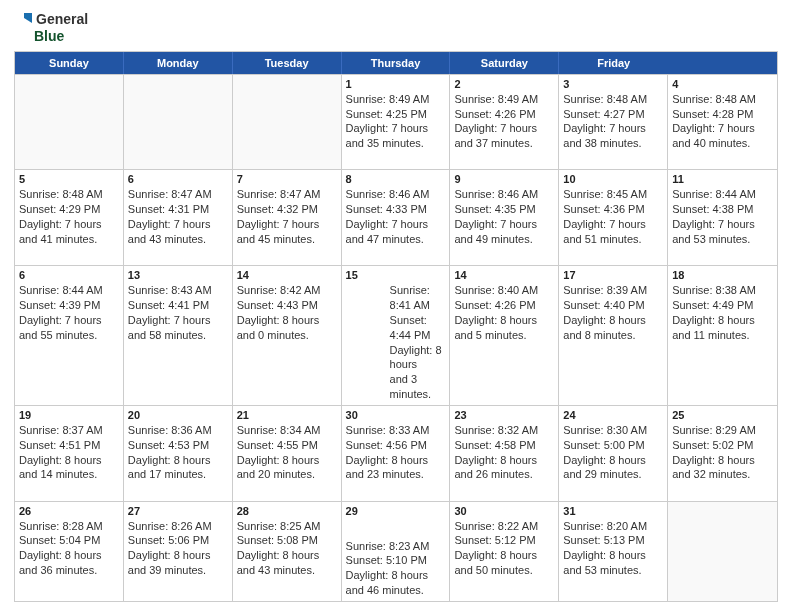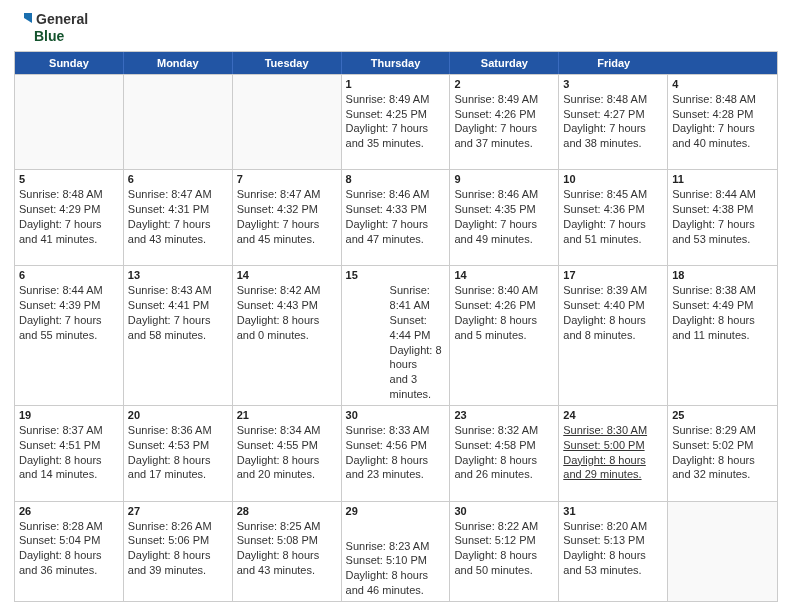--- a/index.html
+++ b/index.html
@@ -292,21 +292,21 @@
           </div>
           <div class="cal-cell">
             <div class="day-num">23</div>
             <div class="cell-text" style="white-space: pre-line;">Sunrise: 8:32 AM
 Sunset: 4:58 PM
 Daylight: 8 hours
 and 26 minutes.</div>
           </div>
           <div class="cal-cell">
             <div class="day-num">24</div>
-            <div class="cell-text" style="white-space: pre-line; text-decoration: underline;">Sunrise: 8:30 AM
+            <div class="cell-text" style="white-space: pre-line;">Sunrise: 8:30 AM
 Sunset: 5:00 PM
 Daylight: 8 hours
 and 29 minutes.</div>
           </div>
           <div class="cal-cell">
             <div class="day-num">25</div>
             <div class="cell-text" style="white-space: pre-line;">Sunrise: 8:29 AM
 Sunset: 5:02 PM
 Daylight: 8 hours
 and 32 minutes.</div>

